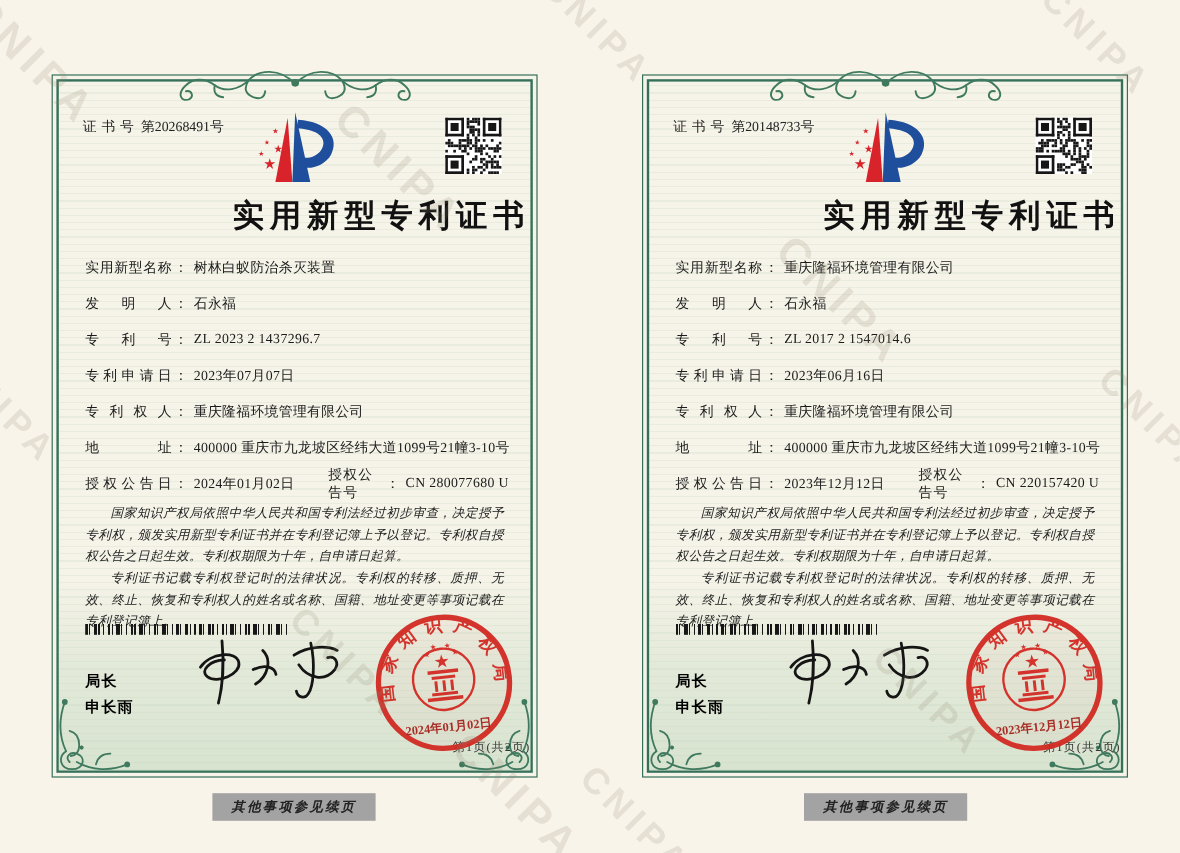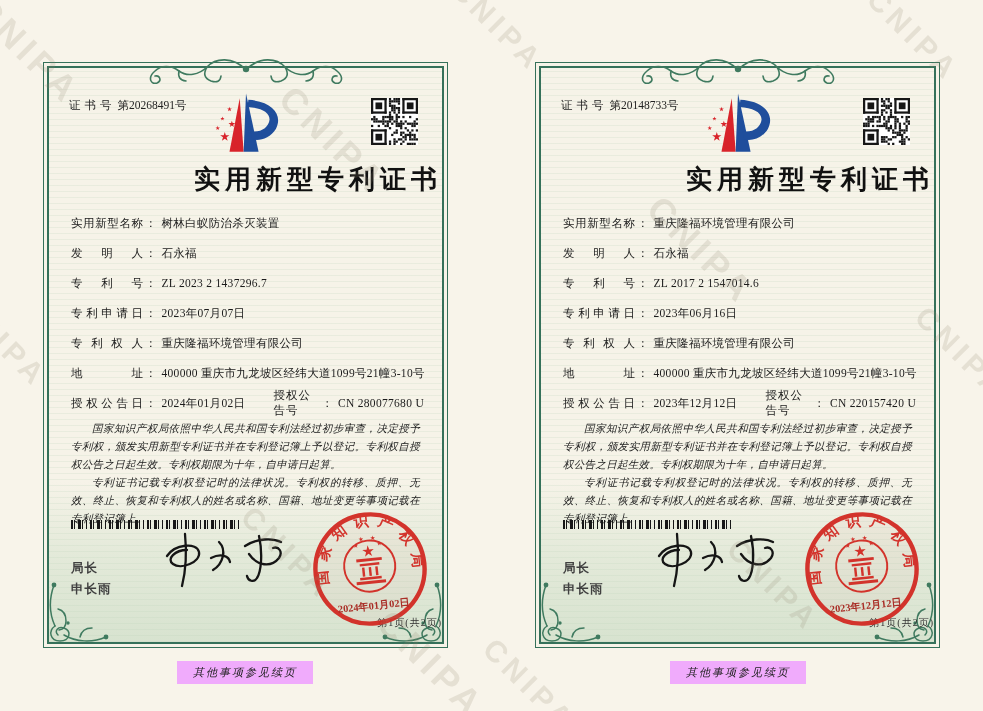--- a/index.html
+++ b/index.html
@@ -96,36 +96,37 @@
     background:repeating-linear-gradient(90deg,
       #171717 0 2px, transparent 2px 3px,
       #171717 3px 4px, transparent 4px 7px,
       #171717 7px 10px, transparent 10px 11px,
       #171717 11px 12px, transparent 12px 15px,
       #171717 15px 16px, transparent 16px 19px);
   }
   .director{
     position:absolute;left:22px;top:490px;z-index:4;
     font-family:"Liberation Sans","DejaVu Sans",sans-serif;
-    font-size:12.5px;font-weight:600;color:#404040;line-height:21px;letter-spacing:1px;
+    font-size:12.5px;font-weight:600;color:#000000;line-height:21px;letter-spacing:1px;
   }
   .signature{position:absolute;left:92px;top:458px;width:170px;height:70px;z-index:4;}
   .seal{position:absolute;left:262px;top:442px;width:118px;height:118px;z-index:5;
         transform:rotate(-6deg);opacity:0.93;}
   .page-no{
     position:absolute;left:0;right:0;bottom:12px;text-align:right;
     font-size:10px;color:#333;z-index:4;letter-spacing:1px;
   }
 
   
   .footer-note{
     position:absolute;top:661px;transform:translateX(-50%);
-    background:#f0abfc;padding:4px 16px;z-index:3;
+    background:#a3a3a3;padding:4px 16px;z-index:3;
     font-size:11px;font-style:italic;letter-spacing:2px;color:#222;
     white-space:nowrap;
+    font-weight:bold;
   }
   .footer-note.f0{left:245px;}
   .footer-note.f1{left:738px;}
 
   svg{display:block;}
   .hidden-defs{position:absolute;width:0;height:0;overflow:hidden;}
 </style>
 </head>
 <body>
 

